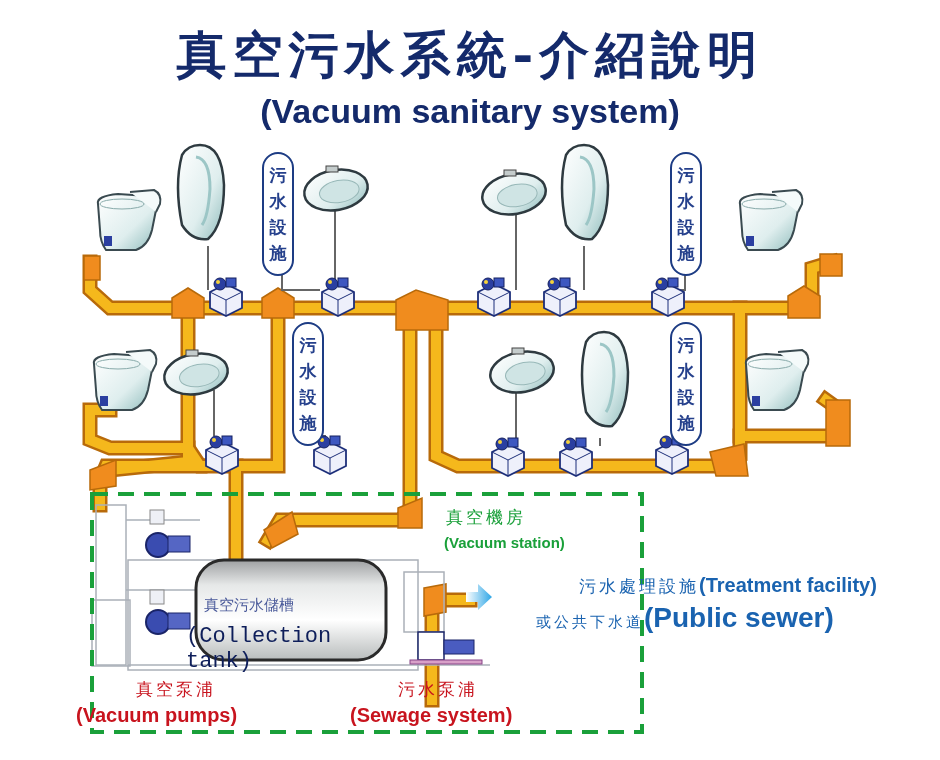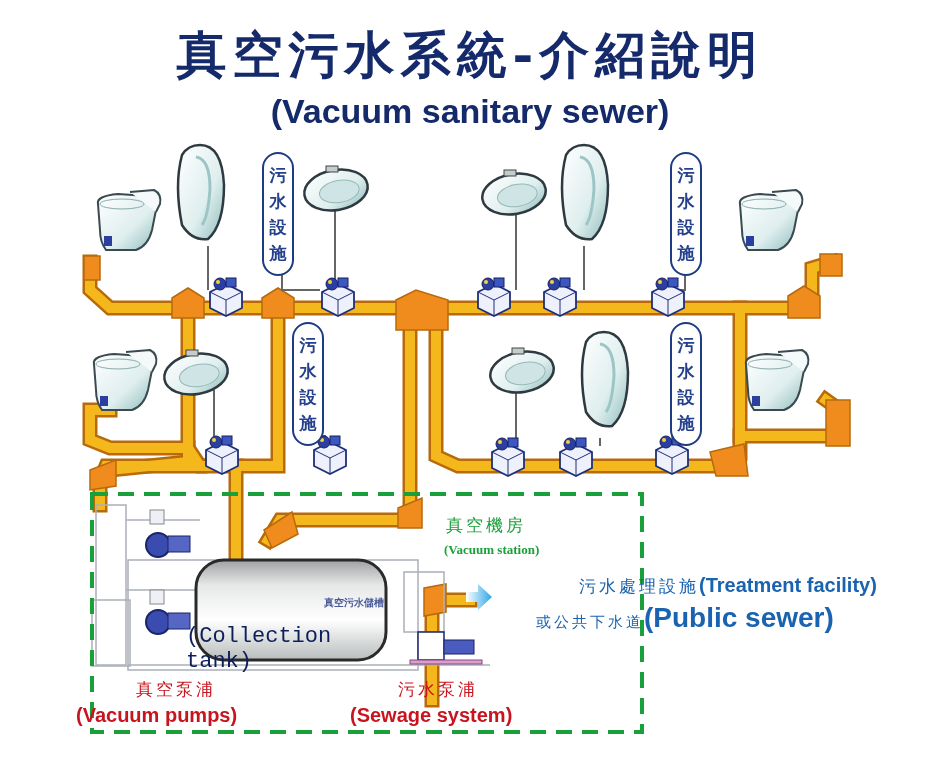--- a/index.html
+++ b/index.html
@@ -2,32 +2,32 @@
 <html><head>
 <meta charset="utf-8">
 <style>
   html, body { margin:0; padding:0; background:#ffffff; }
   body { width:940px; height:760px; position:relative; overflow:hidden; font-family:"DejaVu Sans", sans-serif; }
   .title-cn { position:absolute; left:0; width:940px; top:22px; text-align:center; font-family:"DejaVu Serif", serif; font-size:50px; font-weight:bold; color:#142a6b; letter-spacing:6px; }
   .title-en { position:absolute; left:0; width:940px; top:92px; text-align:center; font-family:"Liberation Sans", sans-serif; font-size:34px; font-weight:bold; color:#142a6b; }
   svg#diagram { position:absolute; left:0; top:0; }
   .lbl { position:absolute; font-family:"Liberation Sans", sans-serif; font-weight:bold; white-space:nowrap; }
   .lbl-cn { position:absolute; font-family:"DejaVu Serif", serif; white-space:nowrap; letter-spacing:3px; }
-  .green { color:#1aa03a;margin-top:8px; }
+  .green { color:#1aa03a; }
   .red { color:#c8141e; }
   .blue { color:#1a63b0; }
-  .tank-cn { position:absolute; left:204px; top:596px; width:180px; text-align:right; font-family:"DejaVu Sans", sans-serif; font-weight:bold; font-size:10px; color:#4a5a9a; }
+  .tank-cn { position:absolute; left:204px; top:596px; width:180px; text-align:left; font-family:"DejaVu Sans", sans-serif; font-weight:normal; font-size:15px; color:#4a5a9a; }
   .tank-en { position:absolute; left:186px; top:624px; width:204px; text-align:left; font-family:"Liberation Mono", monospace; font-size:22px; color:#0e1e5a; }
   .fac-label { position:absolute; width:28px; border:2.5px solid #1d3c84; border-radius:16px; background:#fff; font-family:"DejaVu Serif", serif; font-size:17px; font-weight:bold; color:#25408c; text-align:center; line-height:26px; padding:8px 0; }
 </style>
 </head>
 <body>
 
 <div class="title-cn">真空污水系統-介紹說明</div>
-<div class="title-en">(Vacuum sanitary sewer)</div>
+<div class="title-en">(Vacuum sanitary system)</div>
 
 <svg id="diagram" width="940" height="760" viewBox="0 0 940 760">
   <defs>
     <linearGradient id="tankGrad" x1="0" y1="0" x2="0" y2="1">
       <stop offset="0" stop-color="#9ea0a2"></stop>
       <stop offset="0.25" stop-color="#e6e8e8"></stop>
       <stop offset="0.6" stop-color="#ffffff"></stop>
       <stop offset="1" stop-color="#b8bcbc"></stop>
     </linearGradient>
     <linearGradient id="porcelain" x1="0" y1="0" x2="1" y2="1">
@@ -203,21 +203,21 @@
     <div>污</div>
     <div>水</div>
     <div>設</div>
     <div>施</div>
   </div>
 
 <div class="tank-cn">真空污水儲槽</div>
 <div class="tank-en">(Collection tank)</div>
 
 <div class="lbl-cn green" style="left:446px; top:506px; font-size:17px;">真空機房</div>
-<div class="lbl green" style="left:444px; top:534px; font-size:13px;font-family:Liberation Serif, serif;">(Vacuum station)</div>
+<div class="lbl green" style="left:444px; top:534px; font-size:15px;">(Vacuum station)</div>
 
 <div style="position:absolute; left:536px; top:574px; white-space:nowrap;margin-left:43px;">
   <span class="blue" style="font-family:'DejaVu Serif', serif; font-size:17px; letter-spacing:3px;">污水處理設施</span><span class="blue" style="font-family:'Liberation Sans', sans-serif; font-weight:bold; font-size:20px;">(Treatment facility)</span>
 </div>
 <div style="position:absolute; left:536px; top:602px; white-space:nowrap;">
   <span class="blue" style="font-family:'DejaVu Serif', serif; font-size:15px; letter-spacing:3px;">或公共下水道</span><span class="blue" style="font-family:'Liberation Sans', sans-serif; font-weight:bold; font-size:28px;">(Public sewer)</span>
 </div>
 
 <div class="lbl-cn red" style="left:136px; top:678px; font-size:17px;">真空泵浦</div>
 <div class="lbl red" style="left:76px; top:704px; font-size:20px;">(Vacuum pumps)</div>

